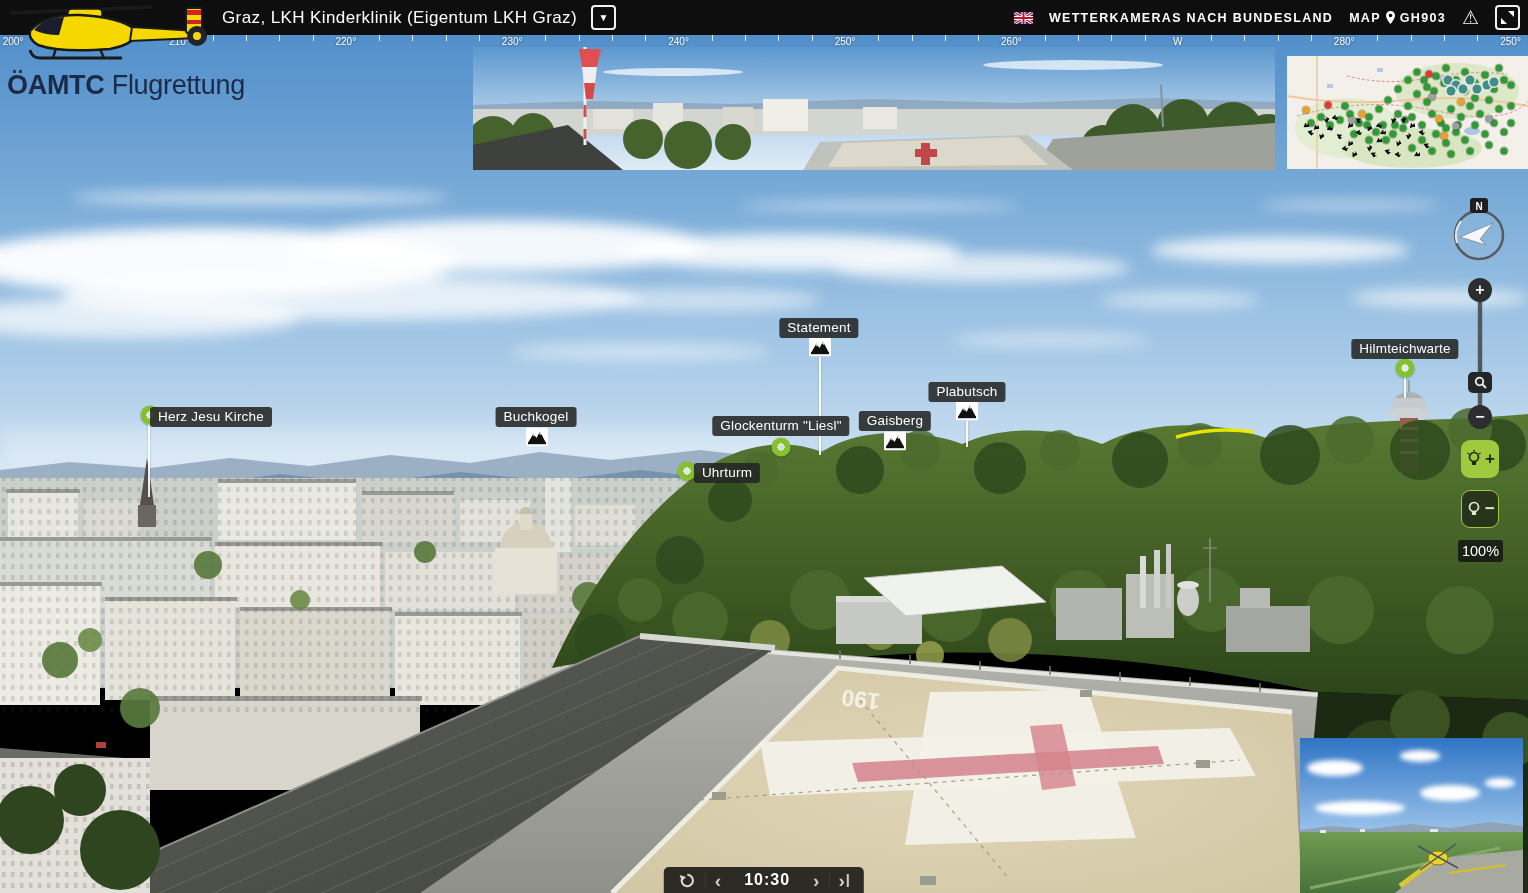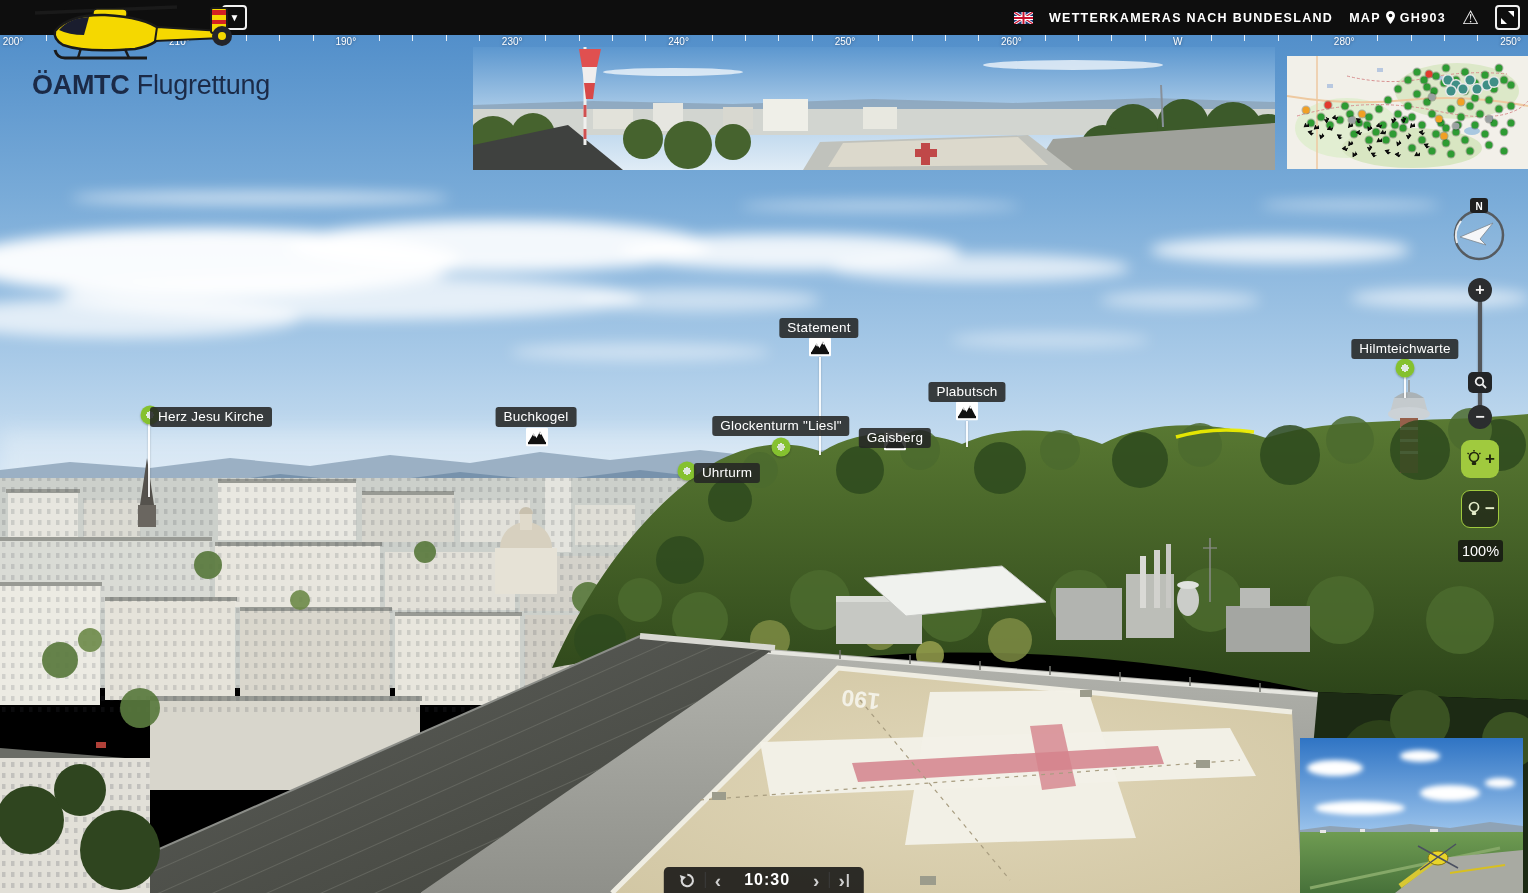--- a/index.html
+++ b/index.html
@@ -21,21 +21,21 @@
   #warning-btn{background:none;border:none;color:#f0f0f0;font-size:19px;line-height:1;cursor:pointer;padding:0;}
   #fullscreen-btn svg{display:block;}
 
   
   #degree-scale{position:absolute;left:0;top:35px;width:1528px;height:14px;z-index:30;pointer-events:none;}
   .deg-tick{position:absolute;top:0;width:1px;height:6px;background:rgba(255,255,255,.85);}
   .deg-label{position:absolute;top:1px;transform:translateX(-50%);color:#fff;font-size:10px;
              text-shadow:0 0 3px rgba(0,30,60,.6);white-space:nowrap;}
 
   
-  #brand{position:absolute;left:0;top:0;width:230px;height:102px;z-index:60;margin-left:25px;}
+  #brand{position:absolute;left:0;top:0;width:230px;height:102px;z-index:60;}
   #brand-text{position:absolute;left:7px;top:70px;font-size:27px;color:#1b2a47;letter-spacing:-.3px;white-space:nowrap;}
   #brand-text b{font-weight:bold;}
   #brand-text span{font-weight:500;}
 
   
   #strip{position:absolute;left:473px;top:47px;z-index:10;cursor:pointer;}
   #minimap{position:absolute;left:1287px;top:56px;width:241px;height:113px;z-index:10;cursor:pointer;overflow:hidden;}
   #map-dots{position:absolute;inset:0;}
   .mdot{position:absolute;width:7px;height:7px;border-radius:50%;transform:translate(-50%,-50%);
         box-shadow:0 0 0 1px rgba(0,0,0,.25);}
@@ -575,32 +575,33 @@
       <i class="deg-tick" style="left: 1211.08px;"></i>
       <i class="deg-tick" style="left: 1244.36px;"></i>
       <i class="deg-tick" style="left: 1277.64px;"></i>
       <i class="deg-tick" style="left: 1310.92px;"></i>
       <i class="deg-tick" style="left: 1377.48px;"></i>
       <i class="deg-tick" style="left: 1410.76px;"></i>
       <i class="deg-tick" style="left: 1444.04px;"></i>
       <i class="deg-tick" style="left: 1477.32px;"></i>
       <span class="deg-label" style="left: 13px;">200°</span>
       <span class="deg-label" style="left: 179.4px;">210°</span>
-      <span class="deg-label" style="left: 345.8px;">190°</span>
+      <span class="deg-label" style="left: 345.8px;">220°</span>
       <span class="deg-label" style="left: 512.2px;">230°</span>
       <span class="deg-label" style="left: 678.6px; text-align: center;">240°</span>
       <span class="deg-label" style="left: 845px;">250°</span>
       <span class="deg-label" style="left: 1011.4px;">260°</span>
       <span class="deg-label" style="left: 1177.8px;">W</span>
       <span class="deg-label" style="left: 1344.2px;">280°</span>
       <span class="deg-label" style="left: 1510.6px;">250°</span>
     </div>
 
   <div id="topbar">
     <div id="title-group">
+      <span id="page-title">Graz, LKH Kinderklinik (Eigentum LKH Graz)</span>
       <button class="sq-btn" id="dropdown-btn">▼</button>
     </div>
     <div id="topnav">
       <svg width="19" height="12" viewBox="0 0 19 12">
         <rect width="19" height="12" fill="#1e3a7a"></rect>
         <path d="M0,0 L19,12 M19,0 L0,12" stroke="#fff" stroke-width="3"></path>
         <path d="M0,0 L19,12 M19,0 L0,12" stroke="#c8102e" stroke-width="1.2"></path>
         <rect x="7.5" width="4" height="12" fill="#fff"></rect>
           <rect y="4" width="19" height="4" fill="#fff"></rect>
         <rect x="8.5" width="2" height="12" fill="#c8102e"></rect>
@@ -674,21 +675,21 @@
       <div class="poi-dot" style="left: 687px; top: 471px;"></div>
       <div class="poi-label" style="left: 727px; top: 463px;">Uhrturm</div>
       <div class="poi-peak" style="left: 895px; top: 441px;">
         <svg width="22" height="19" viewBox="0 0 22 19">
           <rect width="22" height="19" rx="1.5" fill="#fff"></rect>
           <path d="M2.5,14.5 L7.5,6 L10.5,10.5 L14,4 L19.5,14.5 Z" fill="#111"></path>
           <path d="M7.5,6 L9,8.5 L8,9 L7,7.5 Z M14,4 L15.5,6.8 L14.2,7.2 L13.2,5.5 Z" fill="#fff"></path>
           <rect x="2" y="14.5" width="18" height="2.2" fill="#111"></rect>
         </svg>
       </div>
-      <div class="poi-label" style="left: 895px; top: 411px; margin-top: 17px;">Gaisberg</div>
+      <div class="poi-label" style="left: 895px; top: 411px;">Gaisberg</div>
       <div class="poi-line" style="left: 967px; top: 421px; height: 26px;"></div>
       <div class="poi-peak" style="left: 967px; top: 411px;">
         <svg width="22" height="19" viewBox="0 0 22 19">
           <rect width="22" height="19" rx="1.5" fill="#fff"></rect>
           <path d="M2.5,14.5 L7.5,6 L10.5,10.5 L14,4 L19.5,14.5 Z" fill="#111"></path>
           <path d="M7.5,6 L9,8.5 L8,9 L7,7.5 Z M14,4 L15.5,6.8 L14.2,7.2 L13.2,5.5 Z" fill="#fff"></path>
           <rect x="2" y="14.5" width="18" height="2.2" fill="#111"></rect>
         </svg>
       </div>
       <div class="poi-label" style="left: 967px; top: 382px;">Plabutsch</div>

